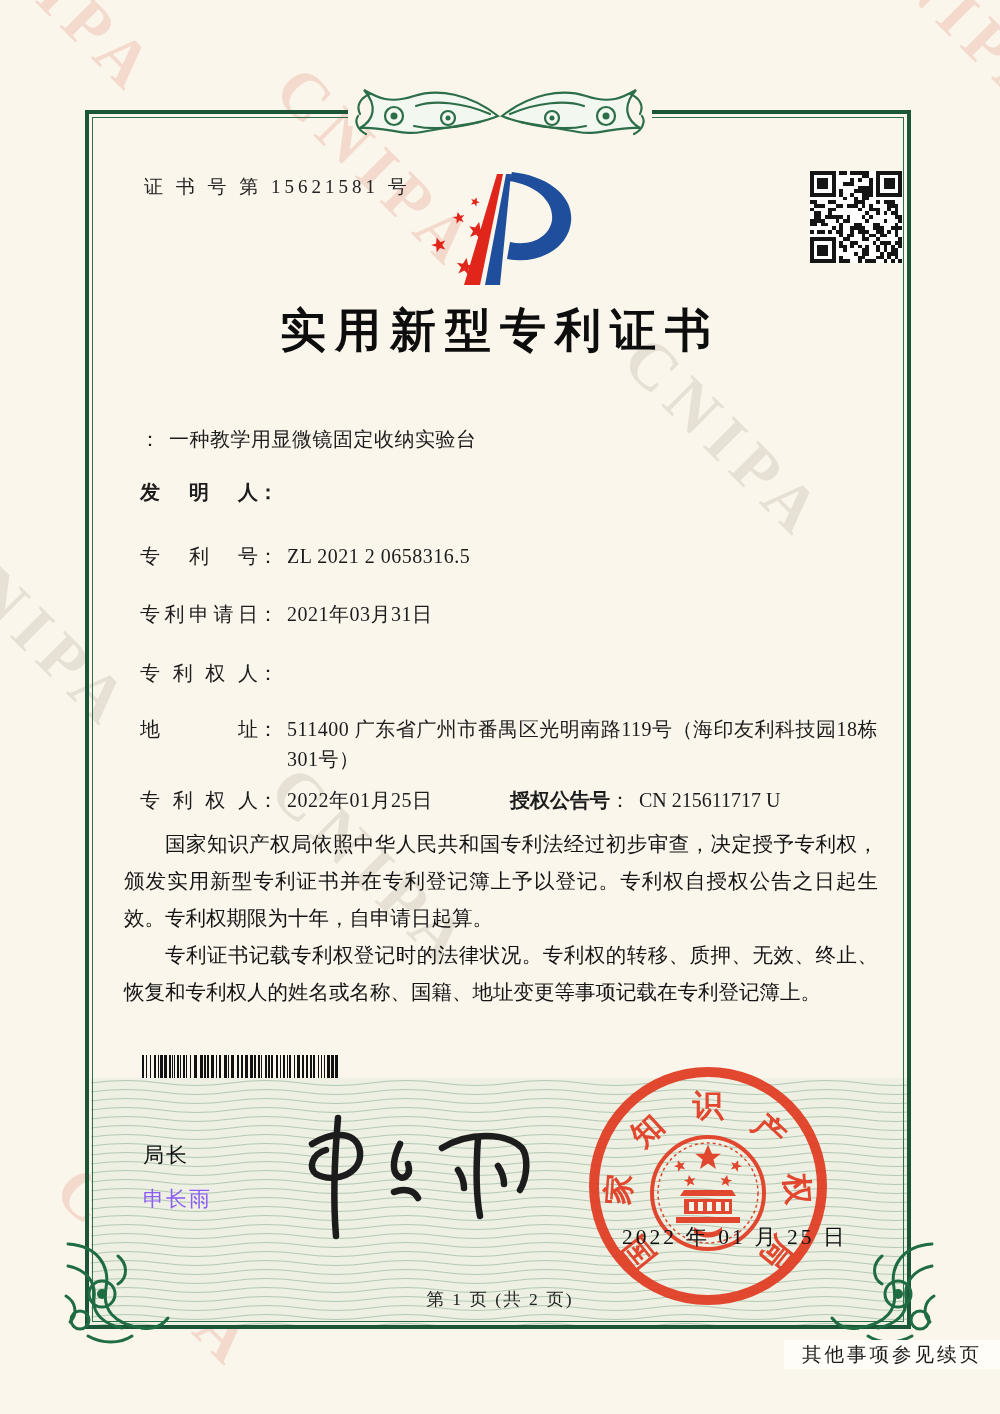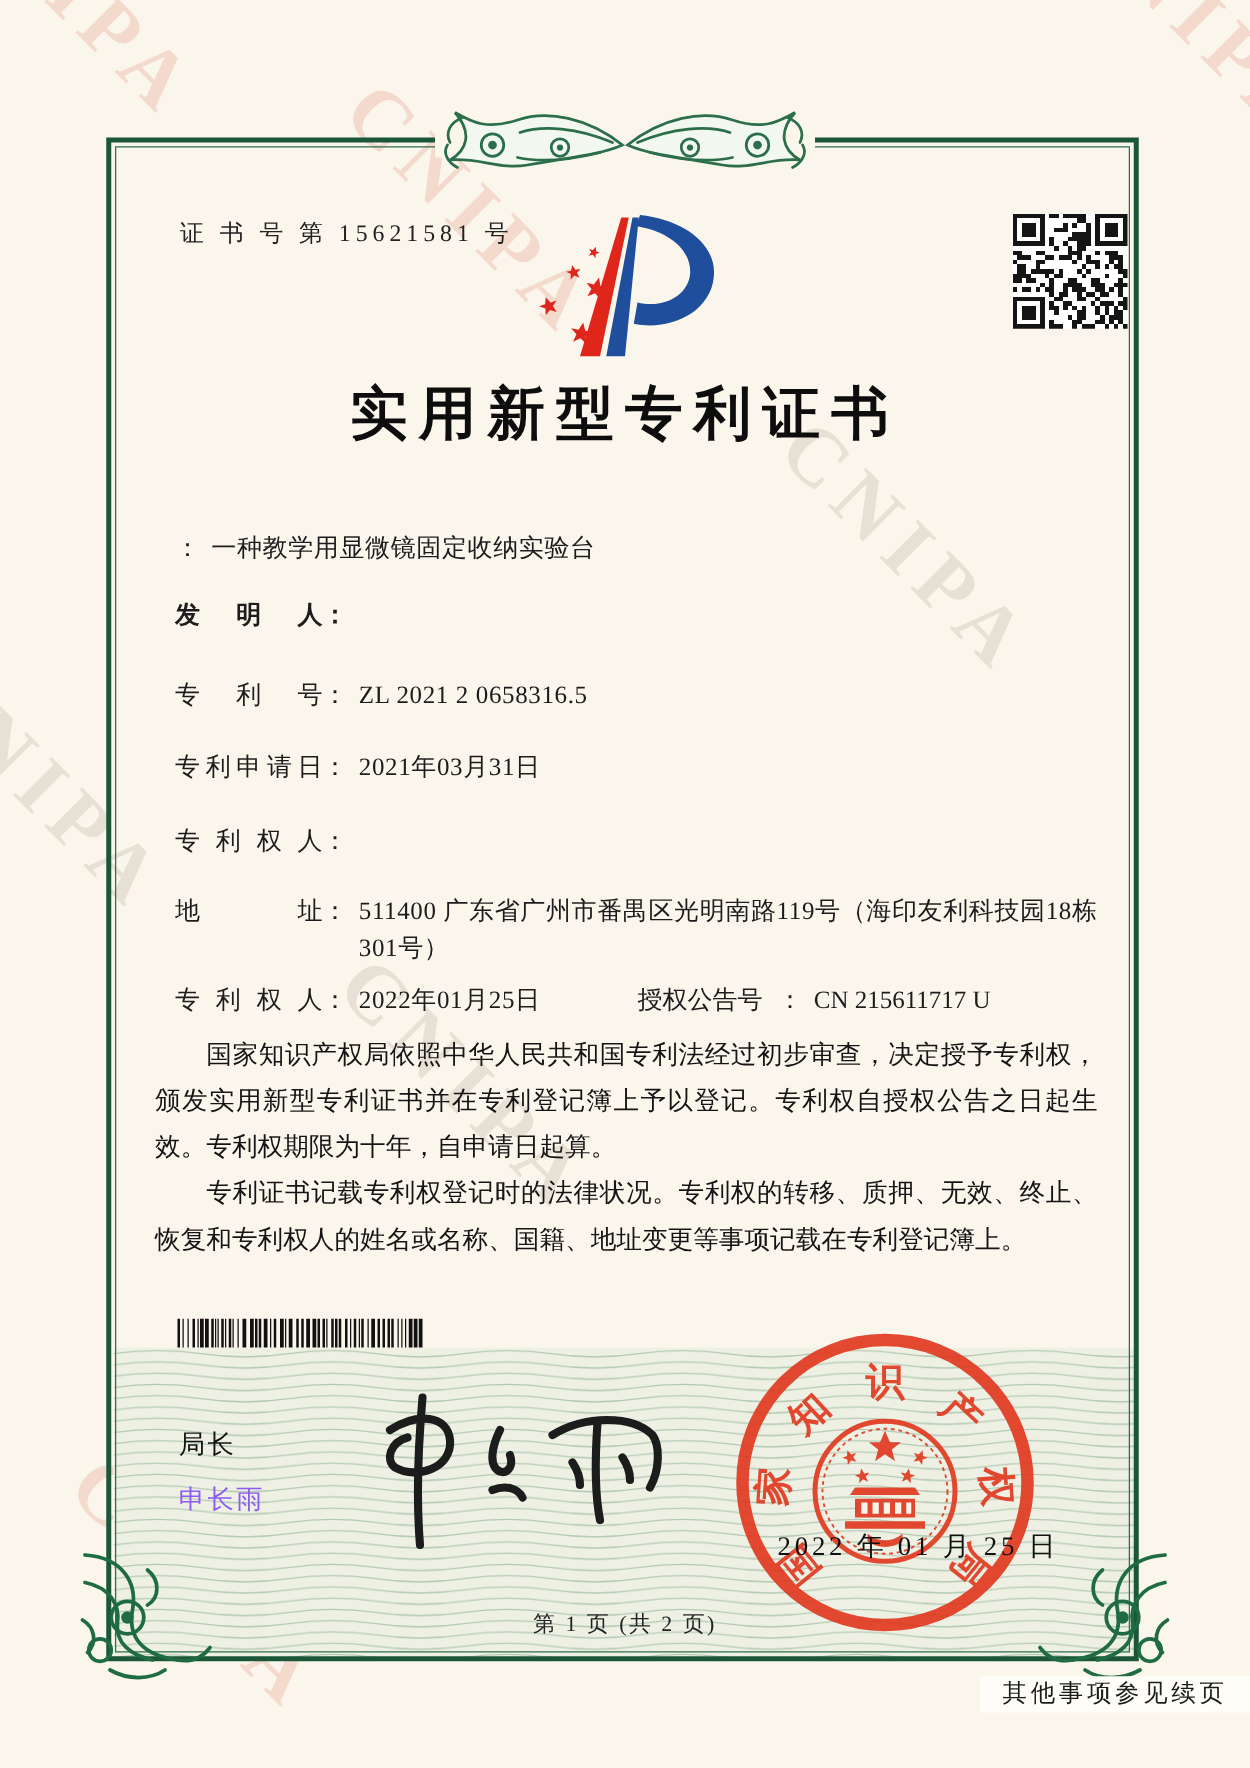--- a/index.html
+++ b/index.html
@@ -38,21 +38,21 @@
     font-size:46px;font-weight:bold;letter-spacing:9px;color:#0d0d0d;
   }
   
   .row{position:absolute;left:140px;width:740px;font-size:20px;color:#1c1c1c;
        display:flex;align-items:flex-start;line-height:30px;}
   .row .lbl{display:inline-block;width:118px;text-align:justify;text-align-last:justify;flex:none;}
   .row .colon{flex:none;margin-right:9px;}
   .row .val{flex:1;letter-spacing:0.5px;}
   .row .val.wrap{max-width:592px;}
   .row2{position:absolute;left:510px;top:785px;font-size:20px;color:#1c1c1c;display:flex;line-height:30px;}
-  .row2 .lbl2{margin-right:12px;}
+  .row2 .lbl2{margin-right:0;font-weight:bold;}
   .row2 .colon{margin-right:9px;}
   
   .paras{left:124px;top:826px;width:754px;font-size:20.5px;line-height:37px;
          color:#141414;text-align:justify;}
   .paras p{margin:0;text-indent:2em;}
   
   .barcode{left:142px;top:1055px;width:258px;height:23px;display:flex;align-items:stretch;}
   .barcode div{height:100%;}
   
   .sig-title{left:143px;top:1141px;font-size:21px;letter-spacing:2px;font-family:"Liberation Sans",sans-serif;color:#111;}

